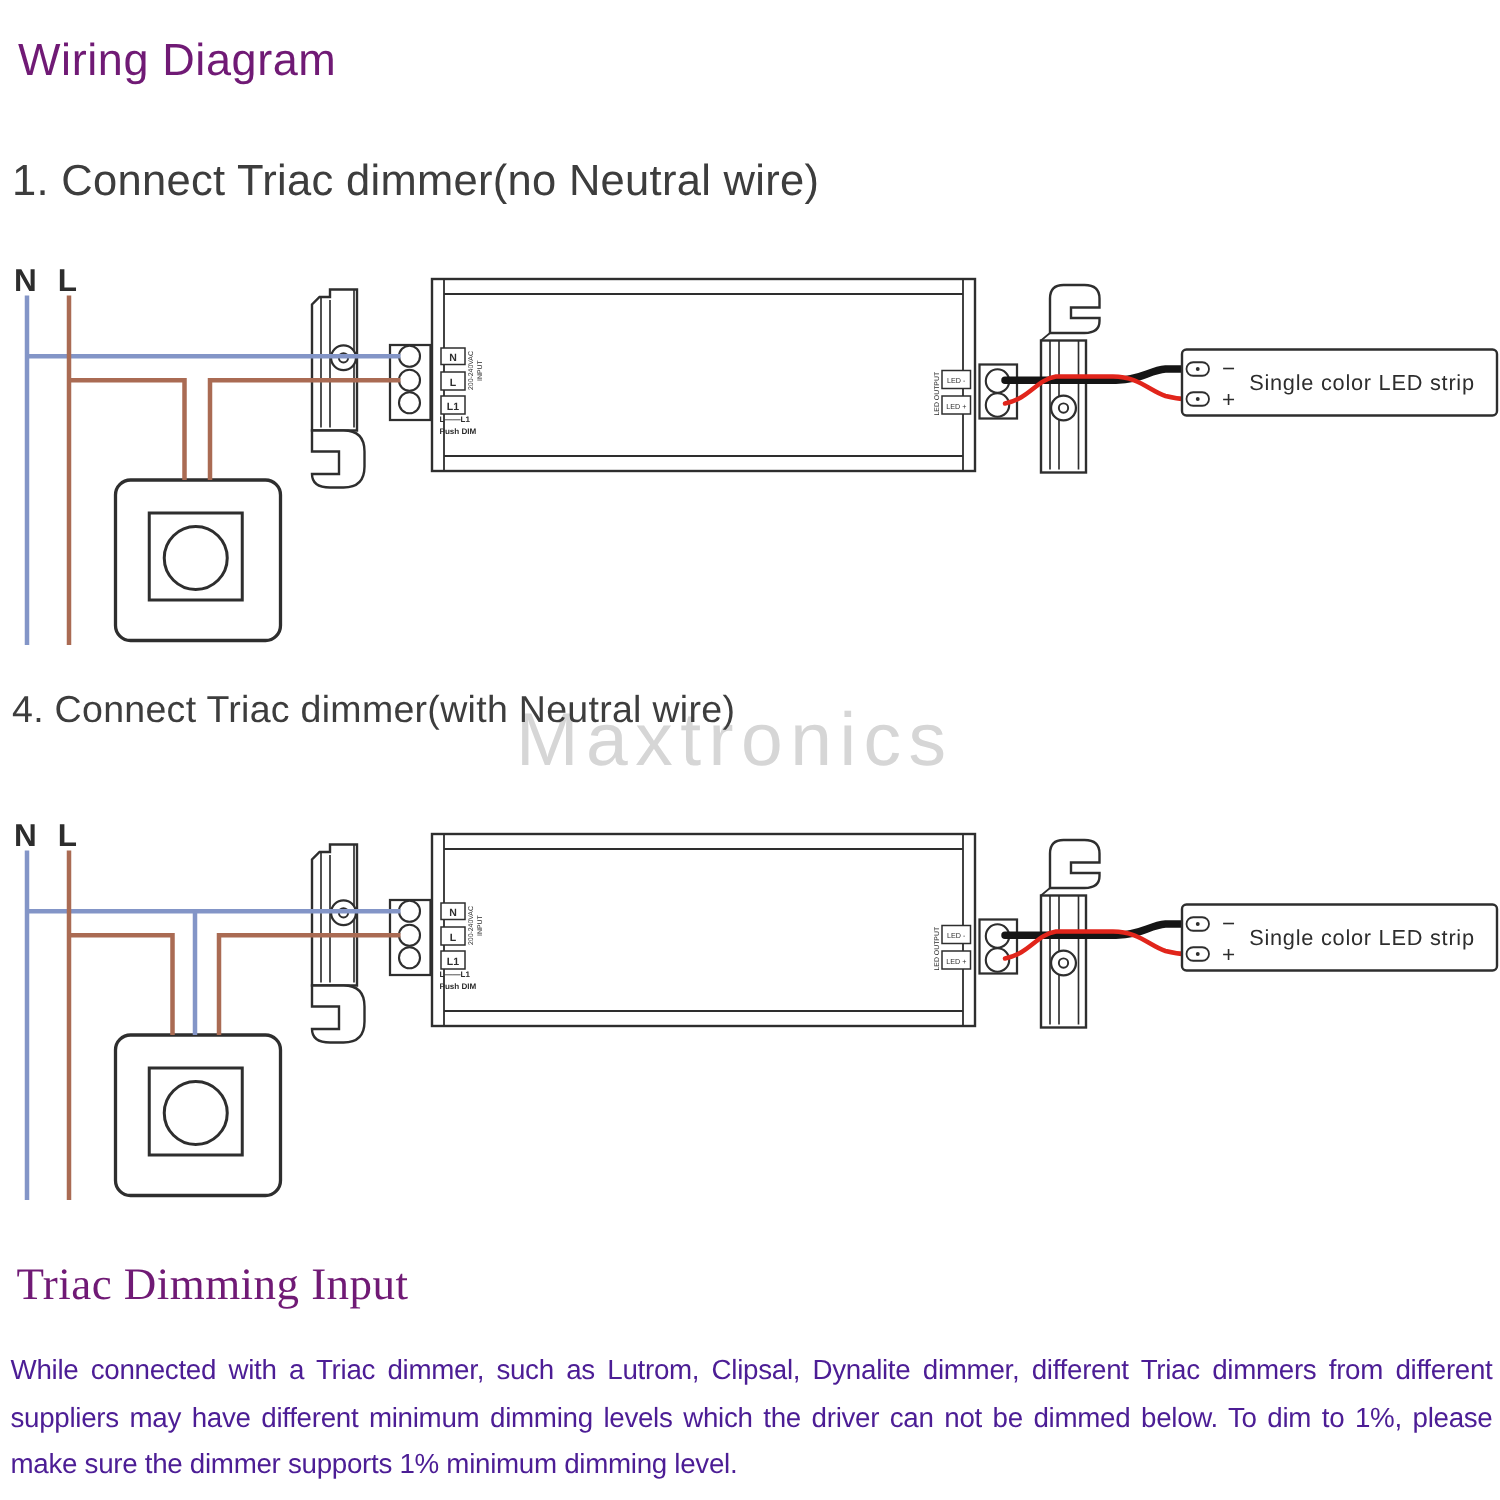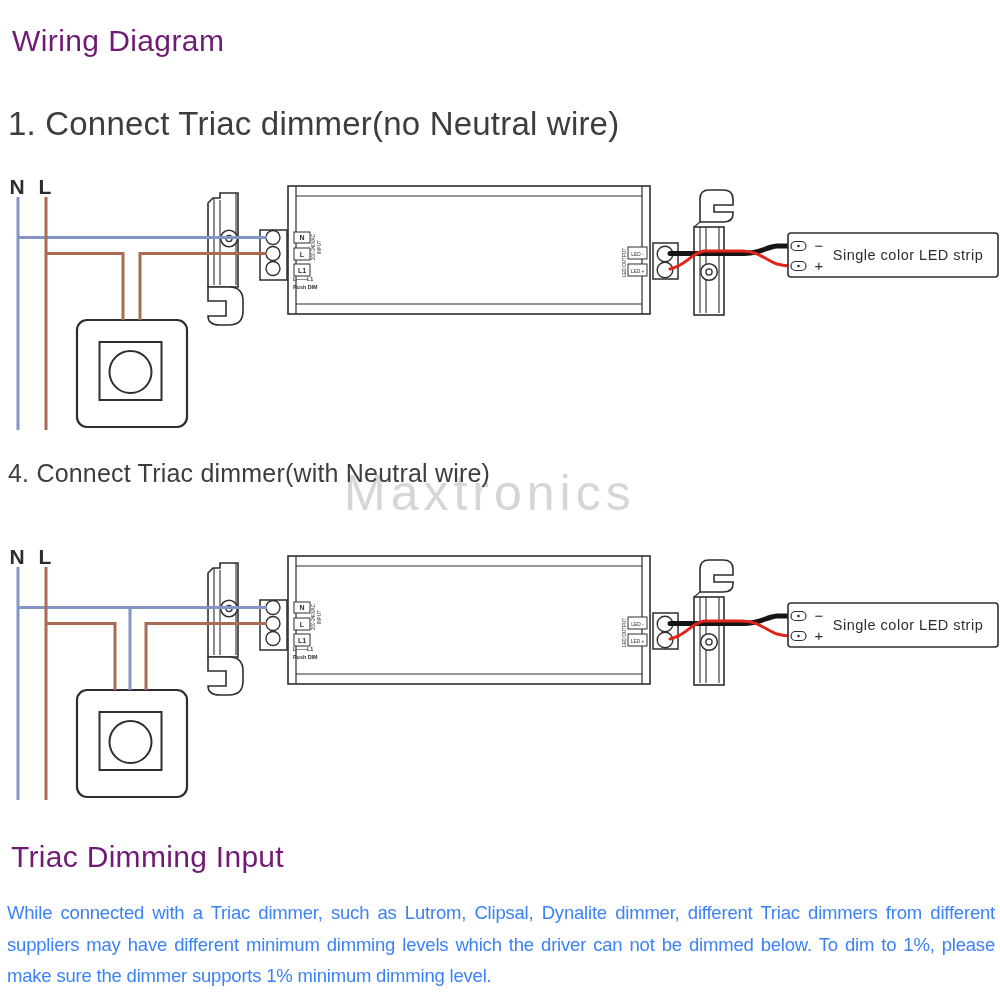--- a/index.html
+++ b/index.html
@@ -2,27 +2,27 @@
 <html><head>
 <meta charset="utf-8">
 <title>Wiring Diagram</title>
 <style>
   html,body{margin:0;padding:0;background:#fff;}
   body{width:1000px;height:1000px;position:relative;overflow:hidden;
        font-family:"Liberation Sans",sans-serif;}
   .abs{position:absolute;margin:0;}
   .h-blue{color:#701a75;font-weight:400;}
   #page-title{left:12px;top:24px;font-size:30px;letter-spacing:.4px;}
-  #sec1-heading{left:8px;top:105px;font-size:33px;color:#3d3d3d;font-weight:400;letter-spacing:.2px;}
+  #sec1-heading{left:8px;top:105px;font-size:29px;color:#3d3d3d;font-weight:400;letter-spacing:.2px;}
   #sec2-heading{left:8px;top:459px;font-size:25px;color:#3d3d3d;font-weight:400;letter-spacing:.2px;z-index:2;}
   #watermark{left:344px;top:464px;font-family:Liberation Sans, sans-serif;font-size:50px;
              color:#d6d6d6;letter-spacing:5px;z-index:1;}
-  #sec3-heading{left:11px;top:840px;font-size:30px;letter-spacing:.3px;}
+  #sec3-heading{left:11px;top:840px;font-size:30px;letter-spacing:.3px;font-family:Liberation Serif, serif;}
   #dimming-body{left:7px;top:897px;width:988px;font-size:18.5px;line-height:31.5px;
-                color:#3b82f6;text-align:justify;letter-spacing:-.2px;}
+                color:#4c1d95;text-align:justify;letter-spacing:-.2px;}
   svg.diagram{position:absolute;left:0;width:1000px;height:270px;}
   #diagram-1{top:168px;}
   #diagram-2{top:538px;}
   svg text{font-family:"Liberation Sans",sans-serif;fill:#2d2d2d;}
   .outline{stroke:#2e2e2e;fill:#fff;}
   .thin{stroke:#2e2e2e;fill:none;}
   .nofill{fill:none;}
   .wire-label{font-size:21px;font-weight:bold;text-anchor:middle;}
   .tbox-label{font-size:7px;font-weight:bold;text-anchor:middle;}
   .tiny{font-size:4.6px;}

